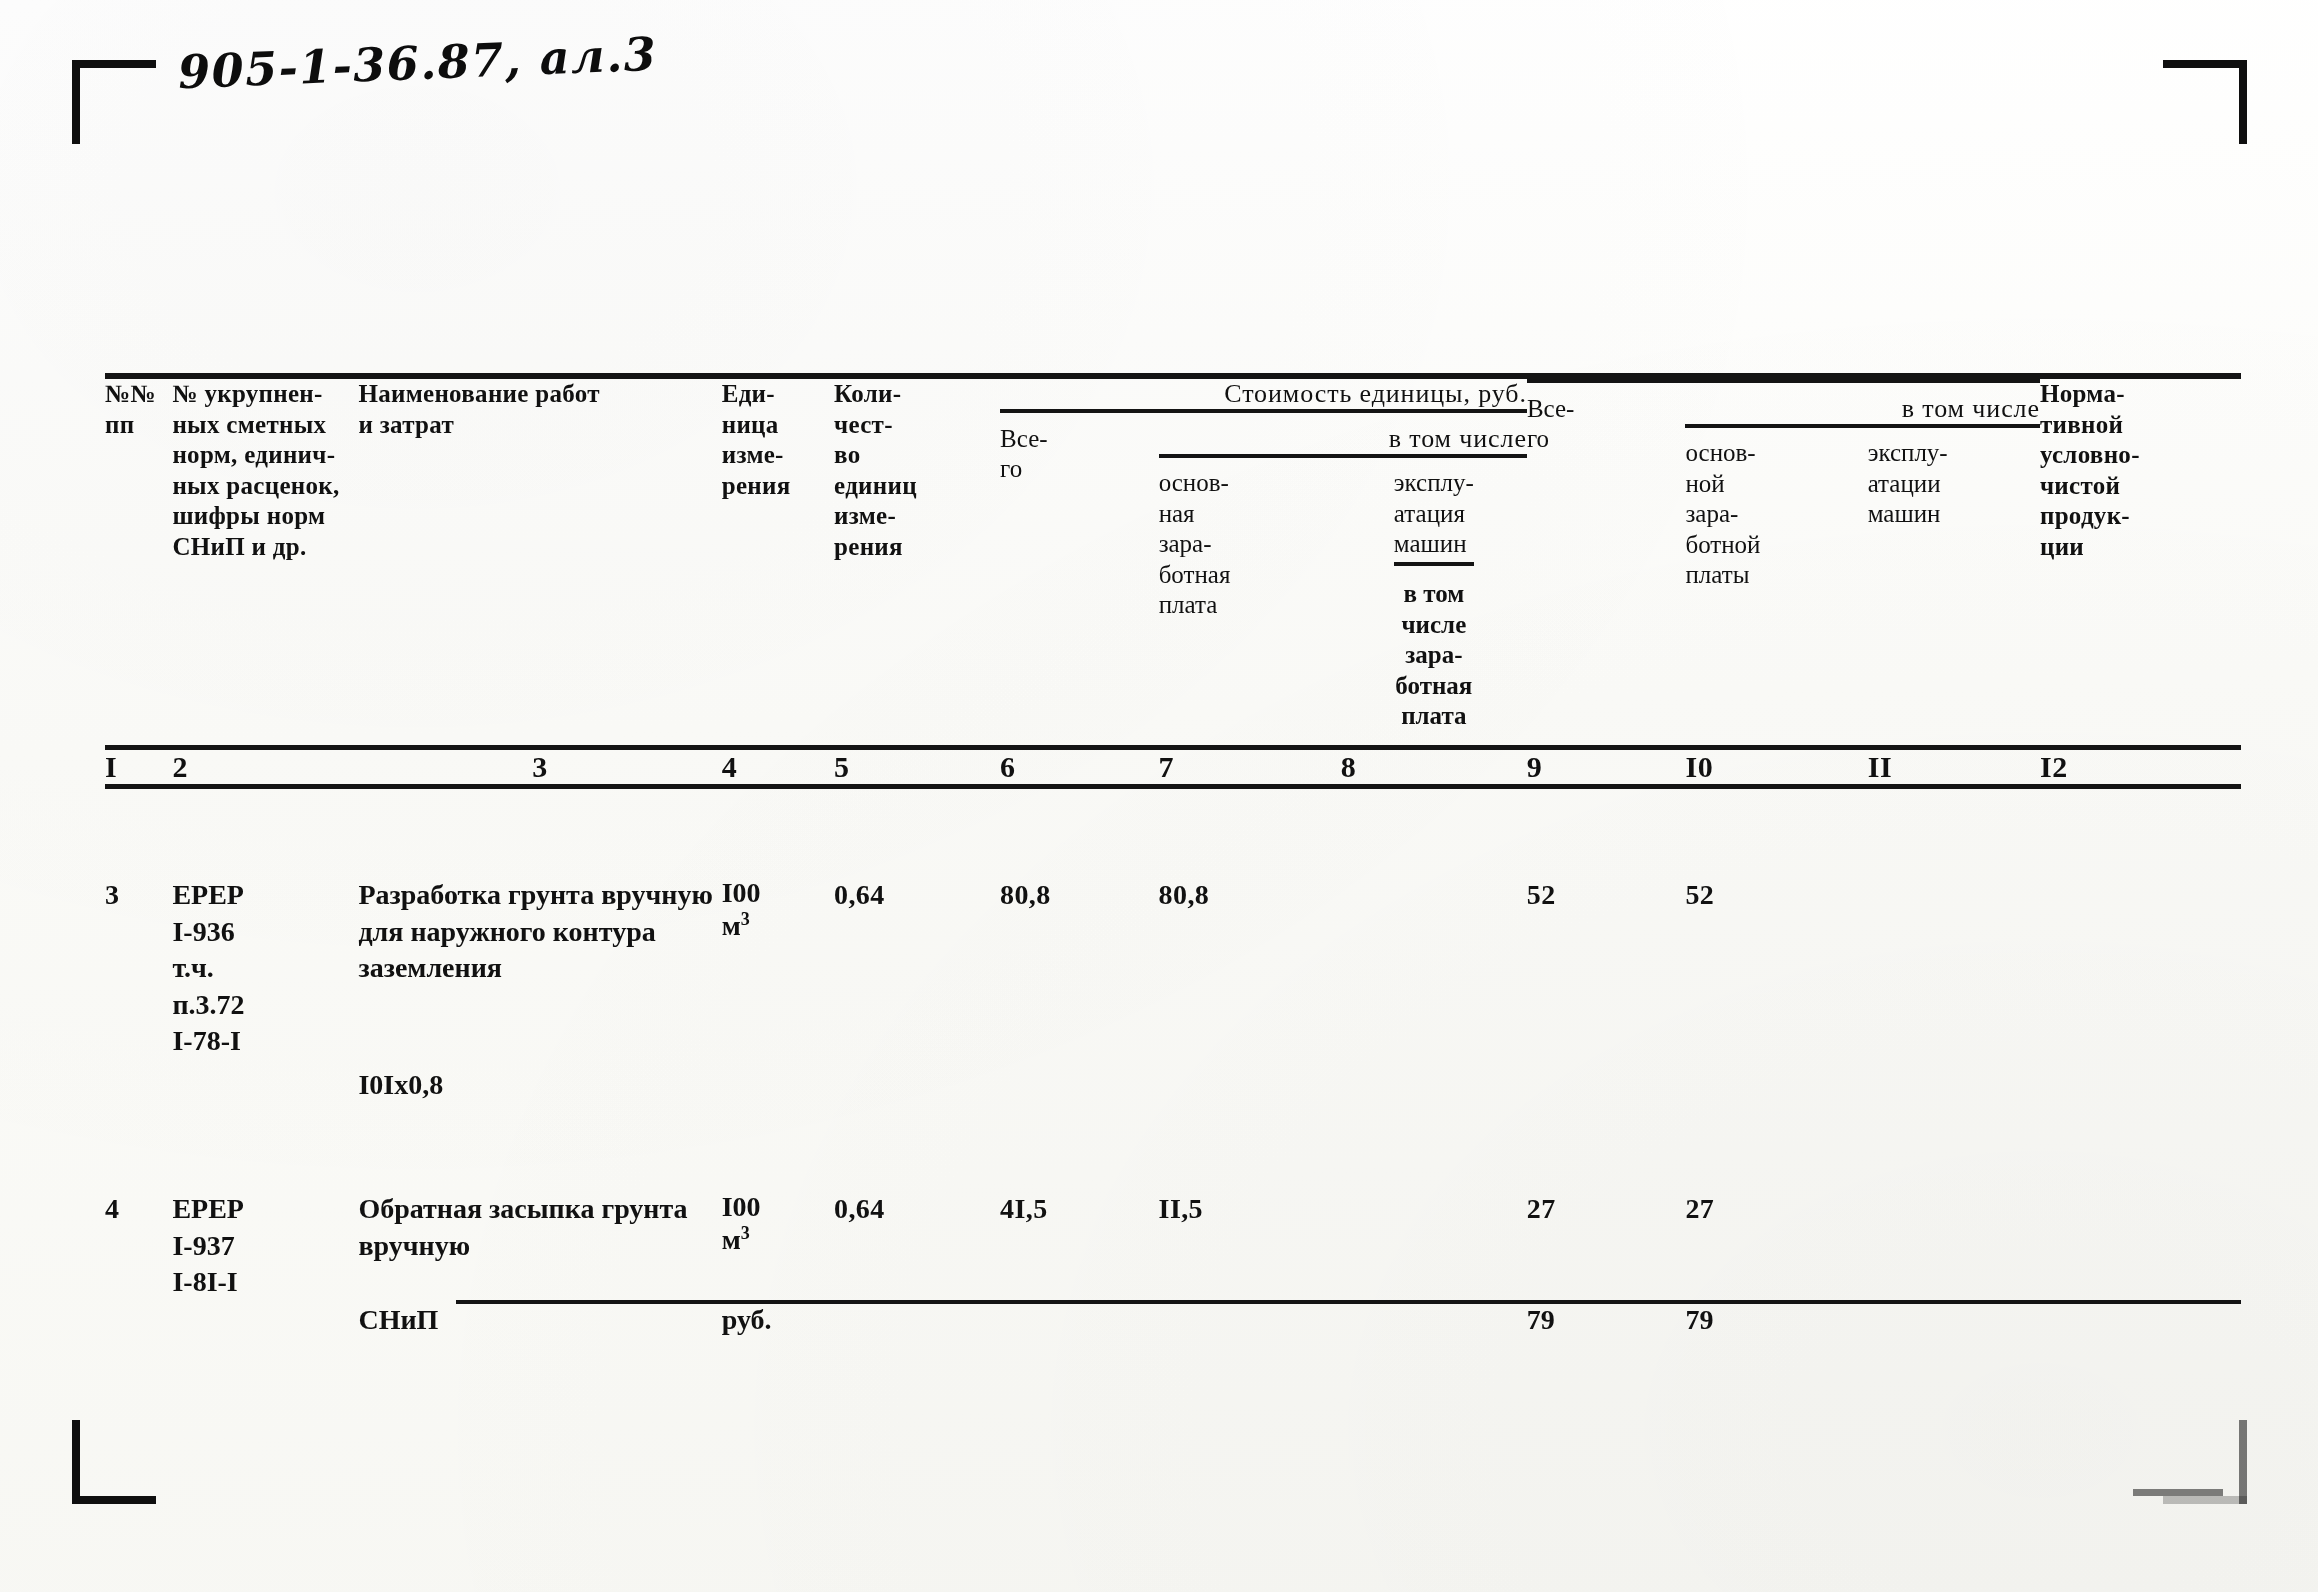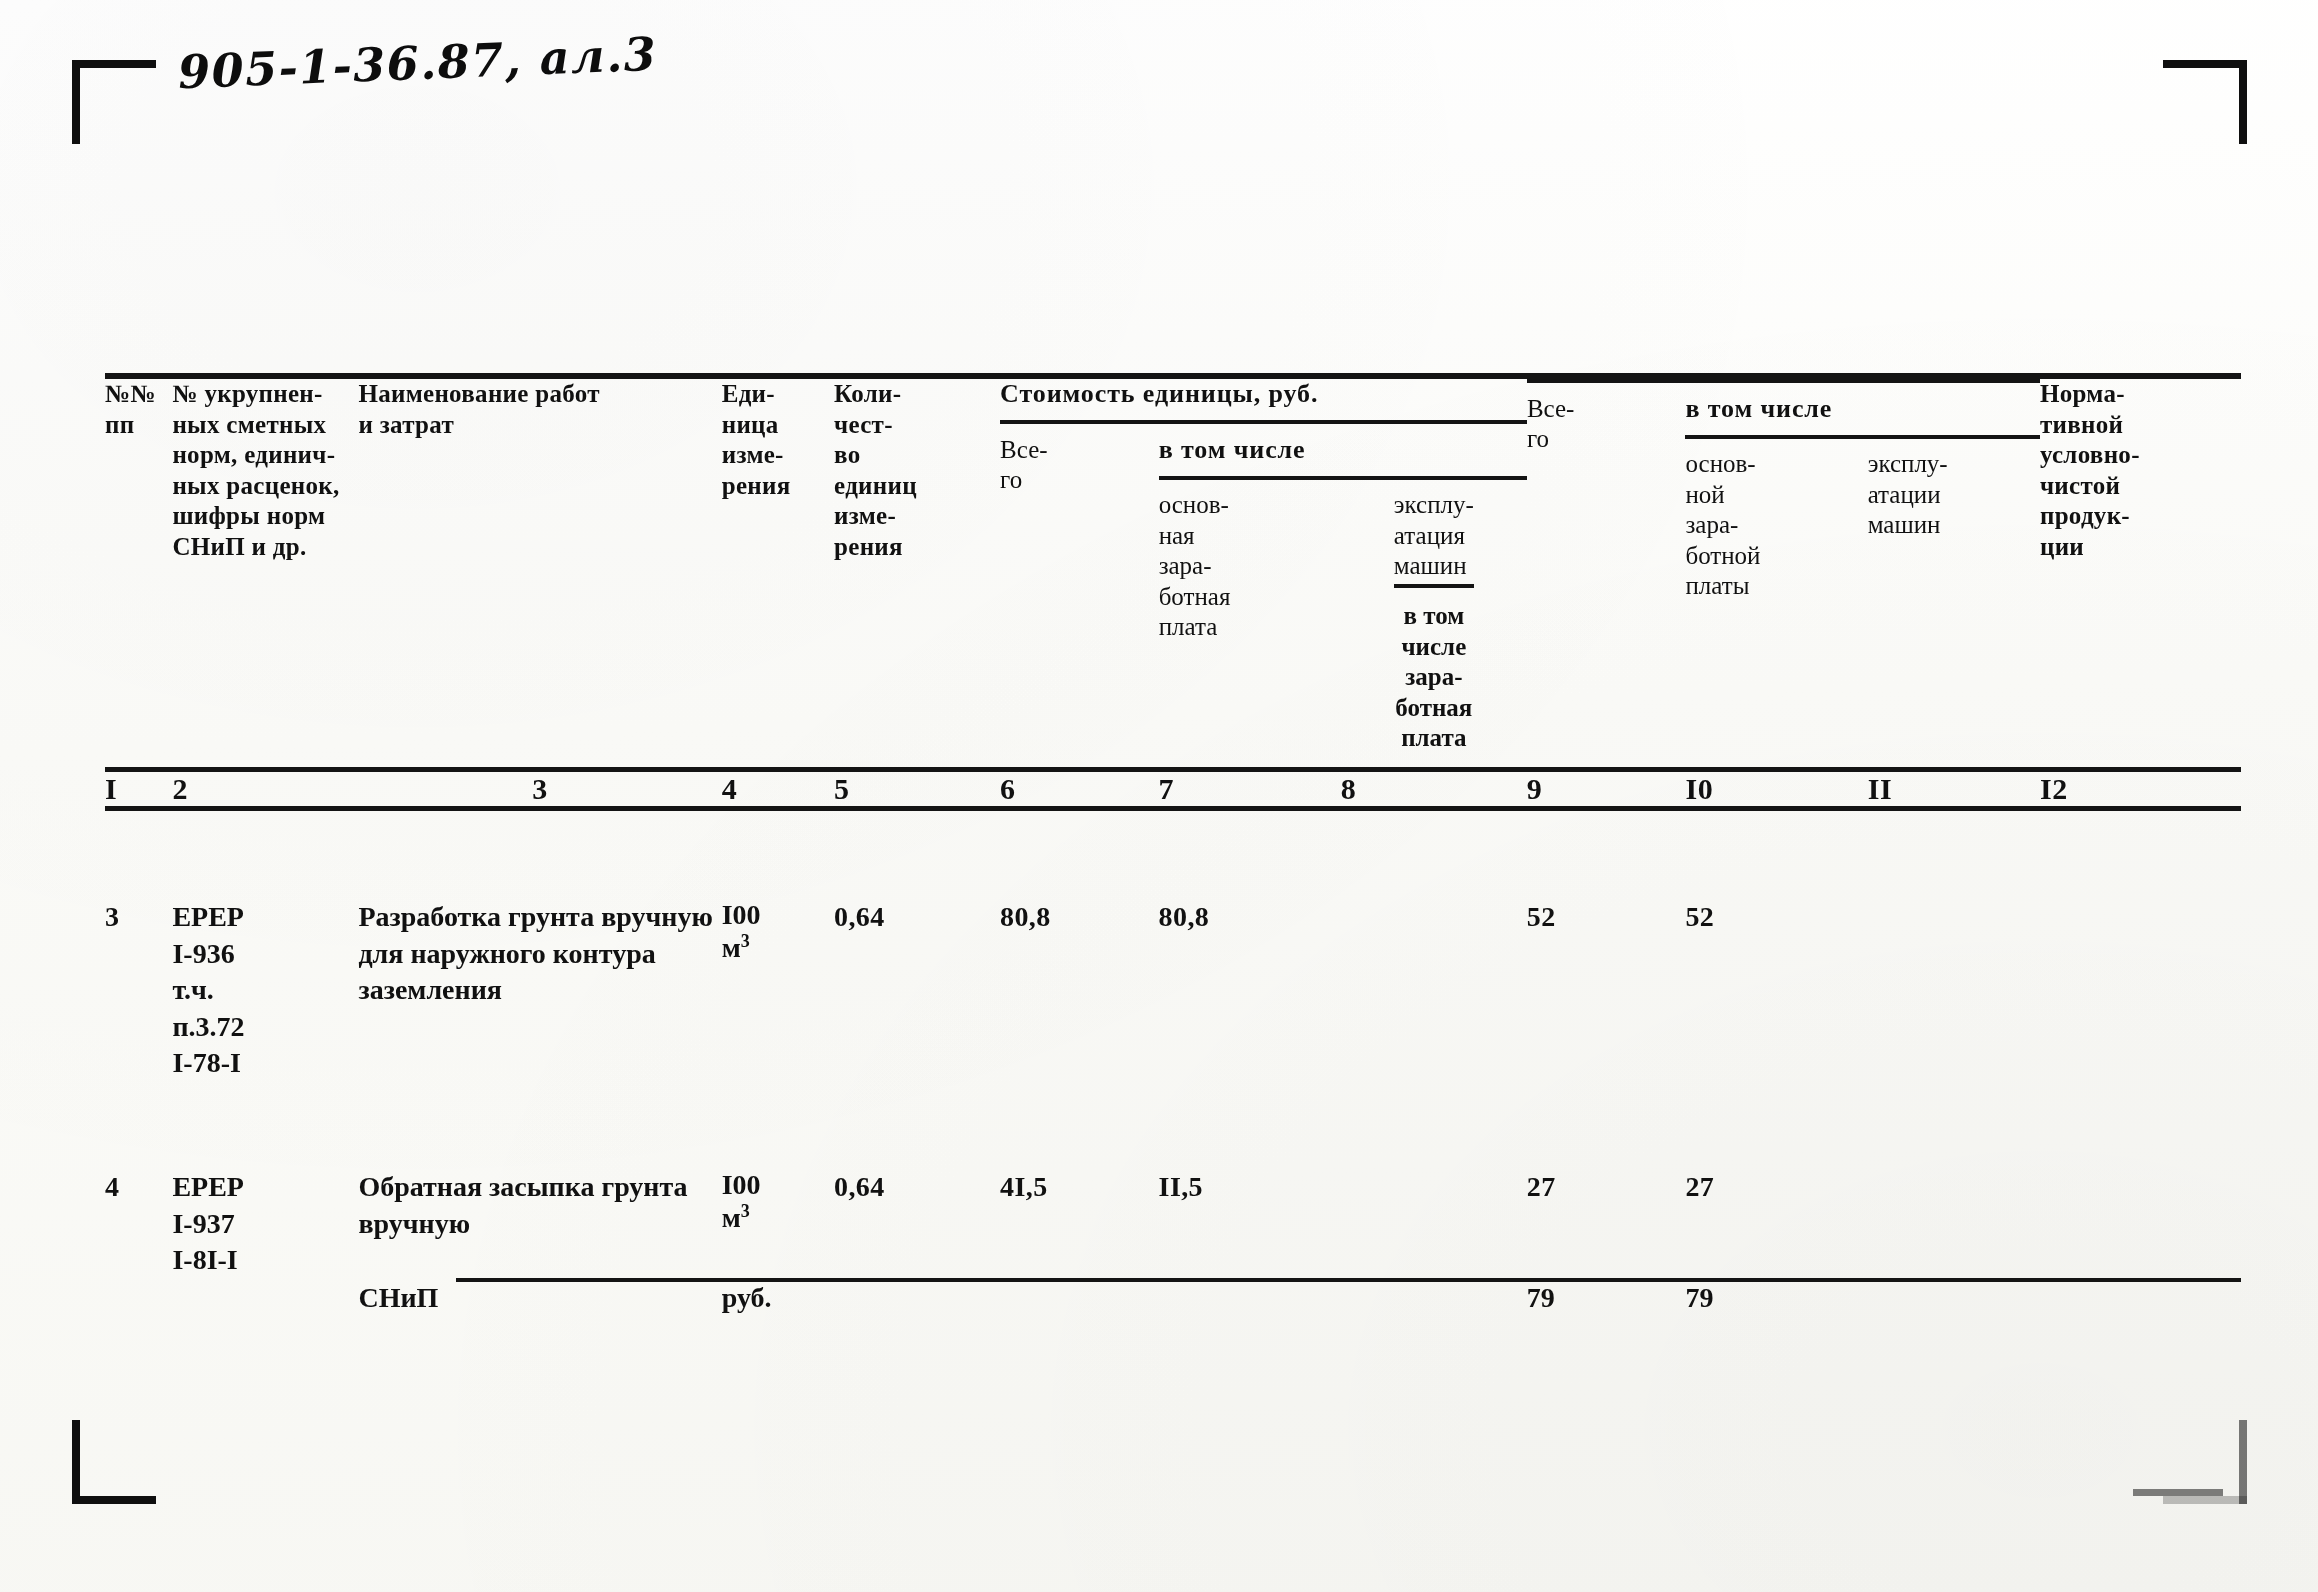--- a/index.html
+++ b/index.html
@@ -131,24 +131,24 @@
   .hdr-cell {
     font-size: 25px;
     line-height: 1.22;
     font-weight: 700;
     letter-spacing: 0.3px;
     padding-right: 7.5px;
     white-space: pre-line;
   }
   .hdr-span {
     font-size: 26px;
-    font-weight: 700;
+    font-weight: 400;
     letter-spacing: 0.9px;
-    text-align: left;
-    padding-bottom: 11px;
+    text-align: right;
+    padding-bottom: 0;
     white-space: nowrap;
   }
   .spanline {
     border-bottom: 4.5px solid #141414;
     margin: 0 0 10.5px 0;
   }
   .sub-label {
     font-size: 25px;
     line-height: 1.22;
     font-weight: 400;
@@ -453,20 +453,26 @@
         <td class="unit-cell c-left"><span>I00</span><br><span>м</span><sup>3</sup></td>
         <td class="data-cell num c-left">0,64</td>
         <td class="data-cell num c-left">80,8</td>
         <td class="data-cell num c-left">80,8</td>
         <td class="data-cell num c-left"></td>
         <td class="data-cell num c-left">52</td>
         <td class="data-cell num c-left">52</td>
         <td class="data-cell num c-left"></td>
         <td class="data-cell num c-left"></td>
       </tr>
+      <tr>
+        <td></td>
+            <td></td>
+        <td class="data-cell c-left" style="padding-top:7.5px">I0Iх0,8</td>
+        <td colspan="9"></td>
+      </tr>
 
       <tr class="row-gap">
             <td colspan="12"></td>
           </tr>
 
       <tr>
         <td class="data-cell c-left">4</td>
         <td class="data-cell c-left">ЕРЕР
 I-937
 I-8I-I</td>

